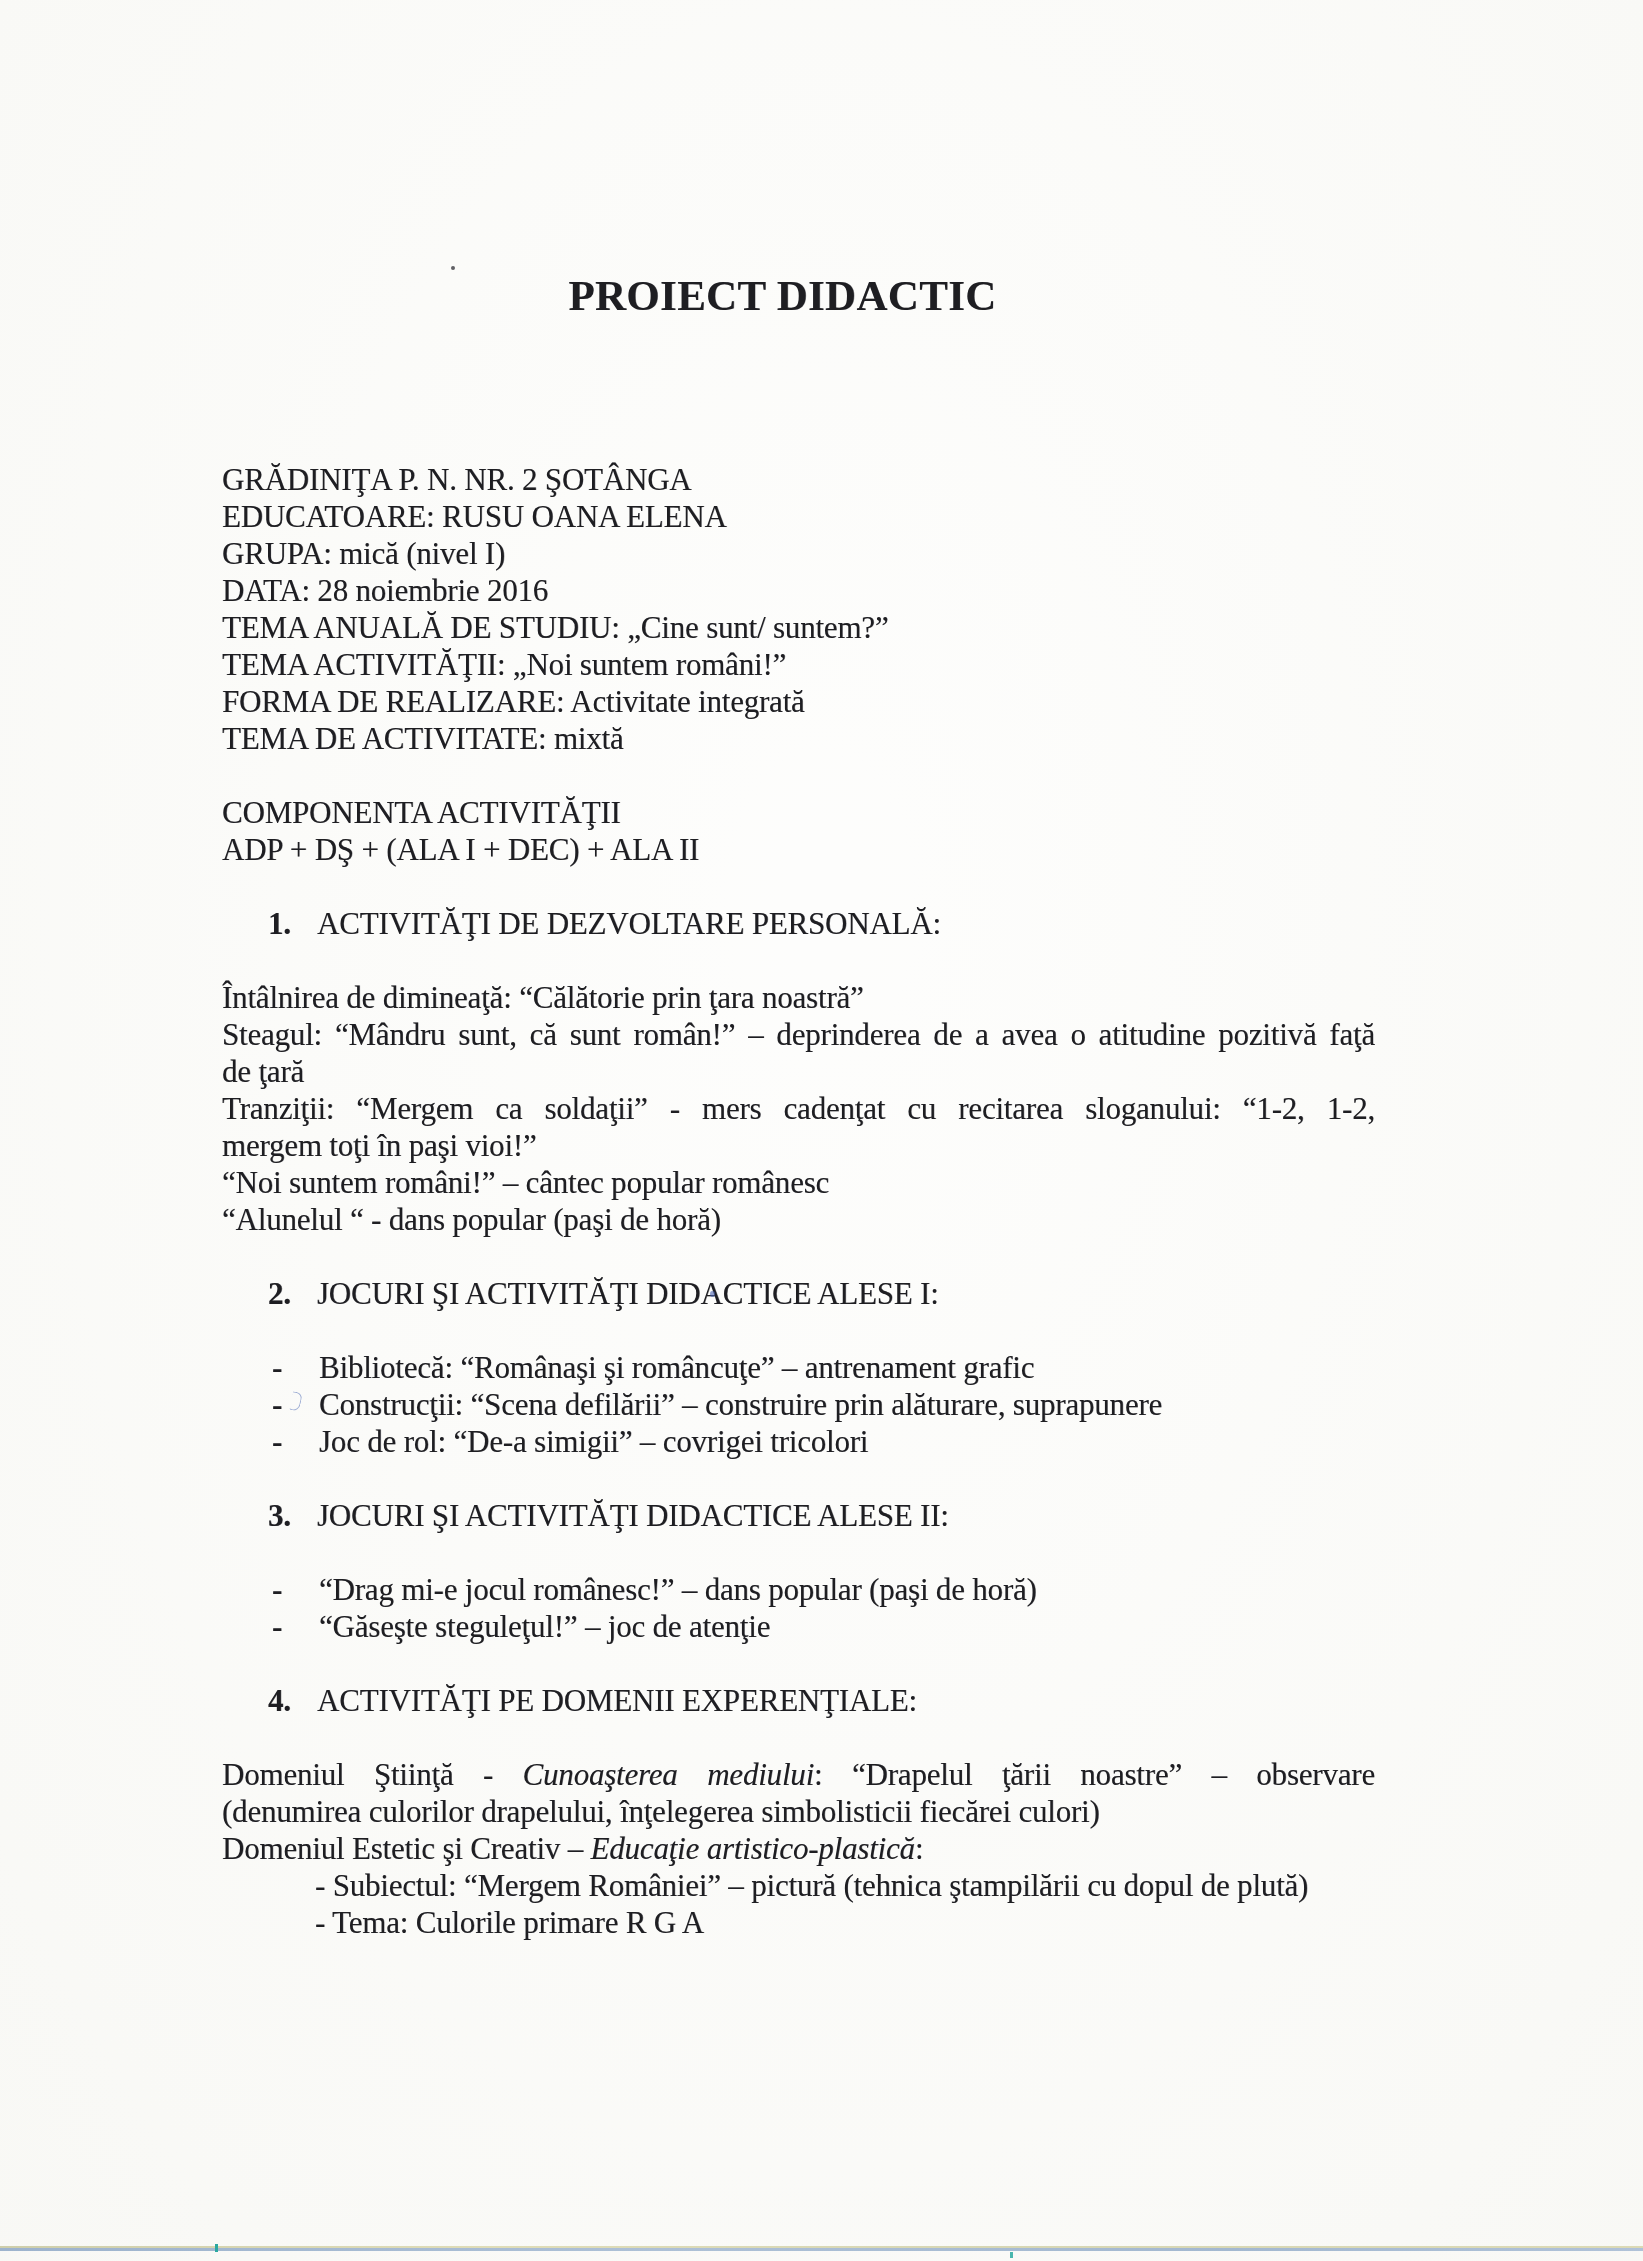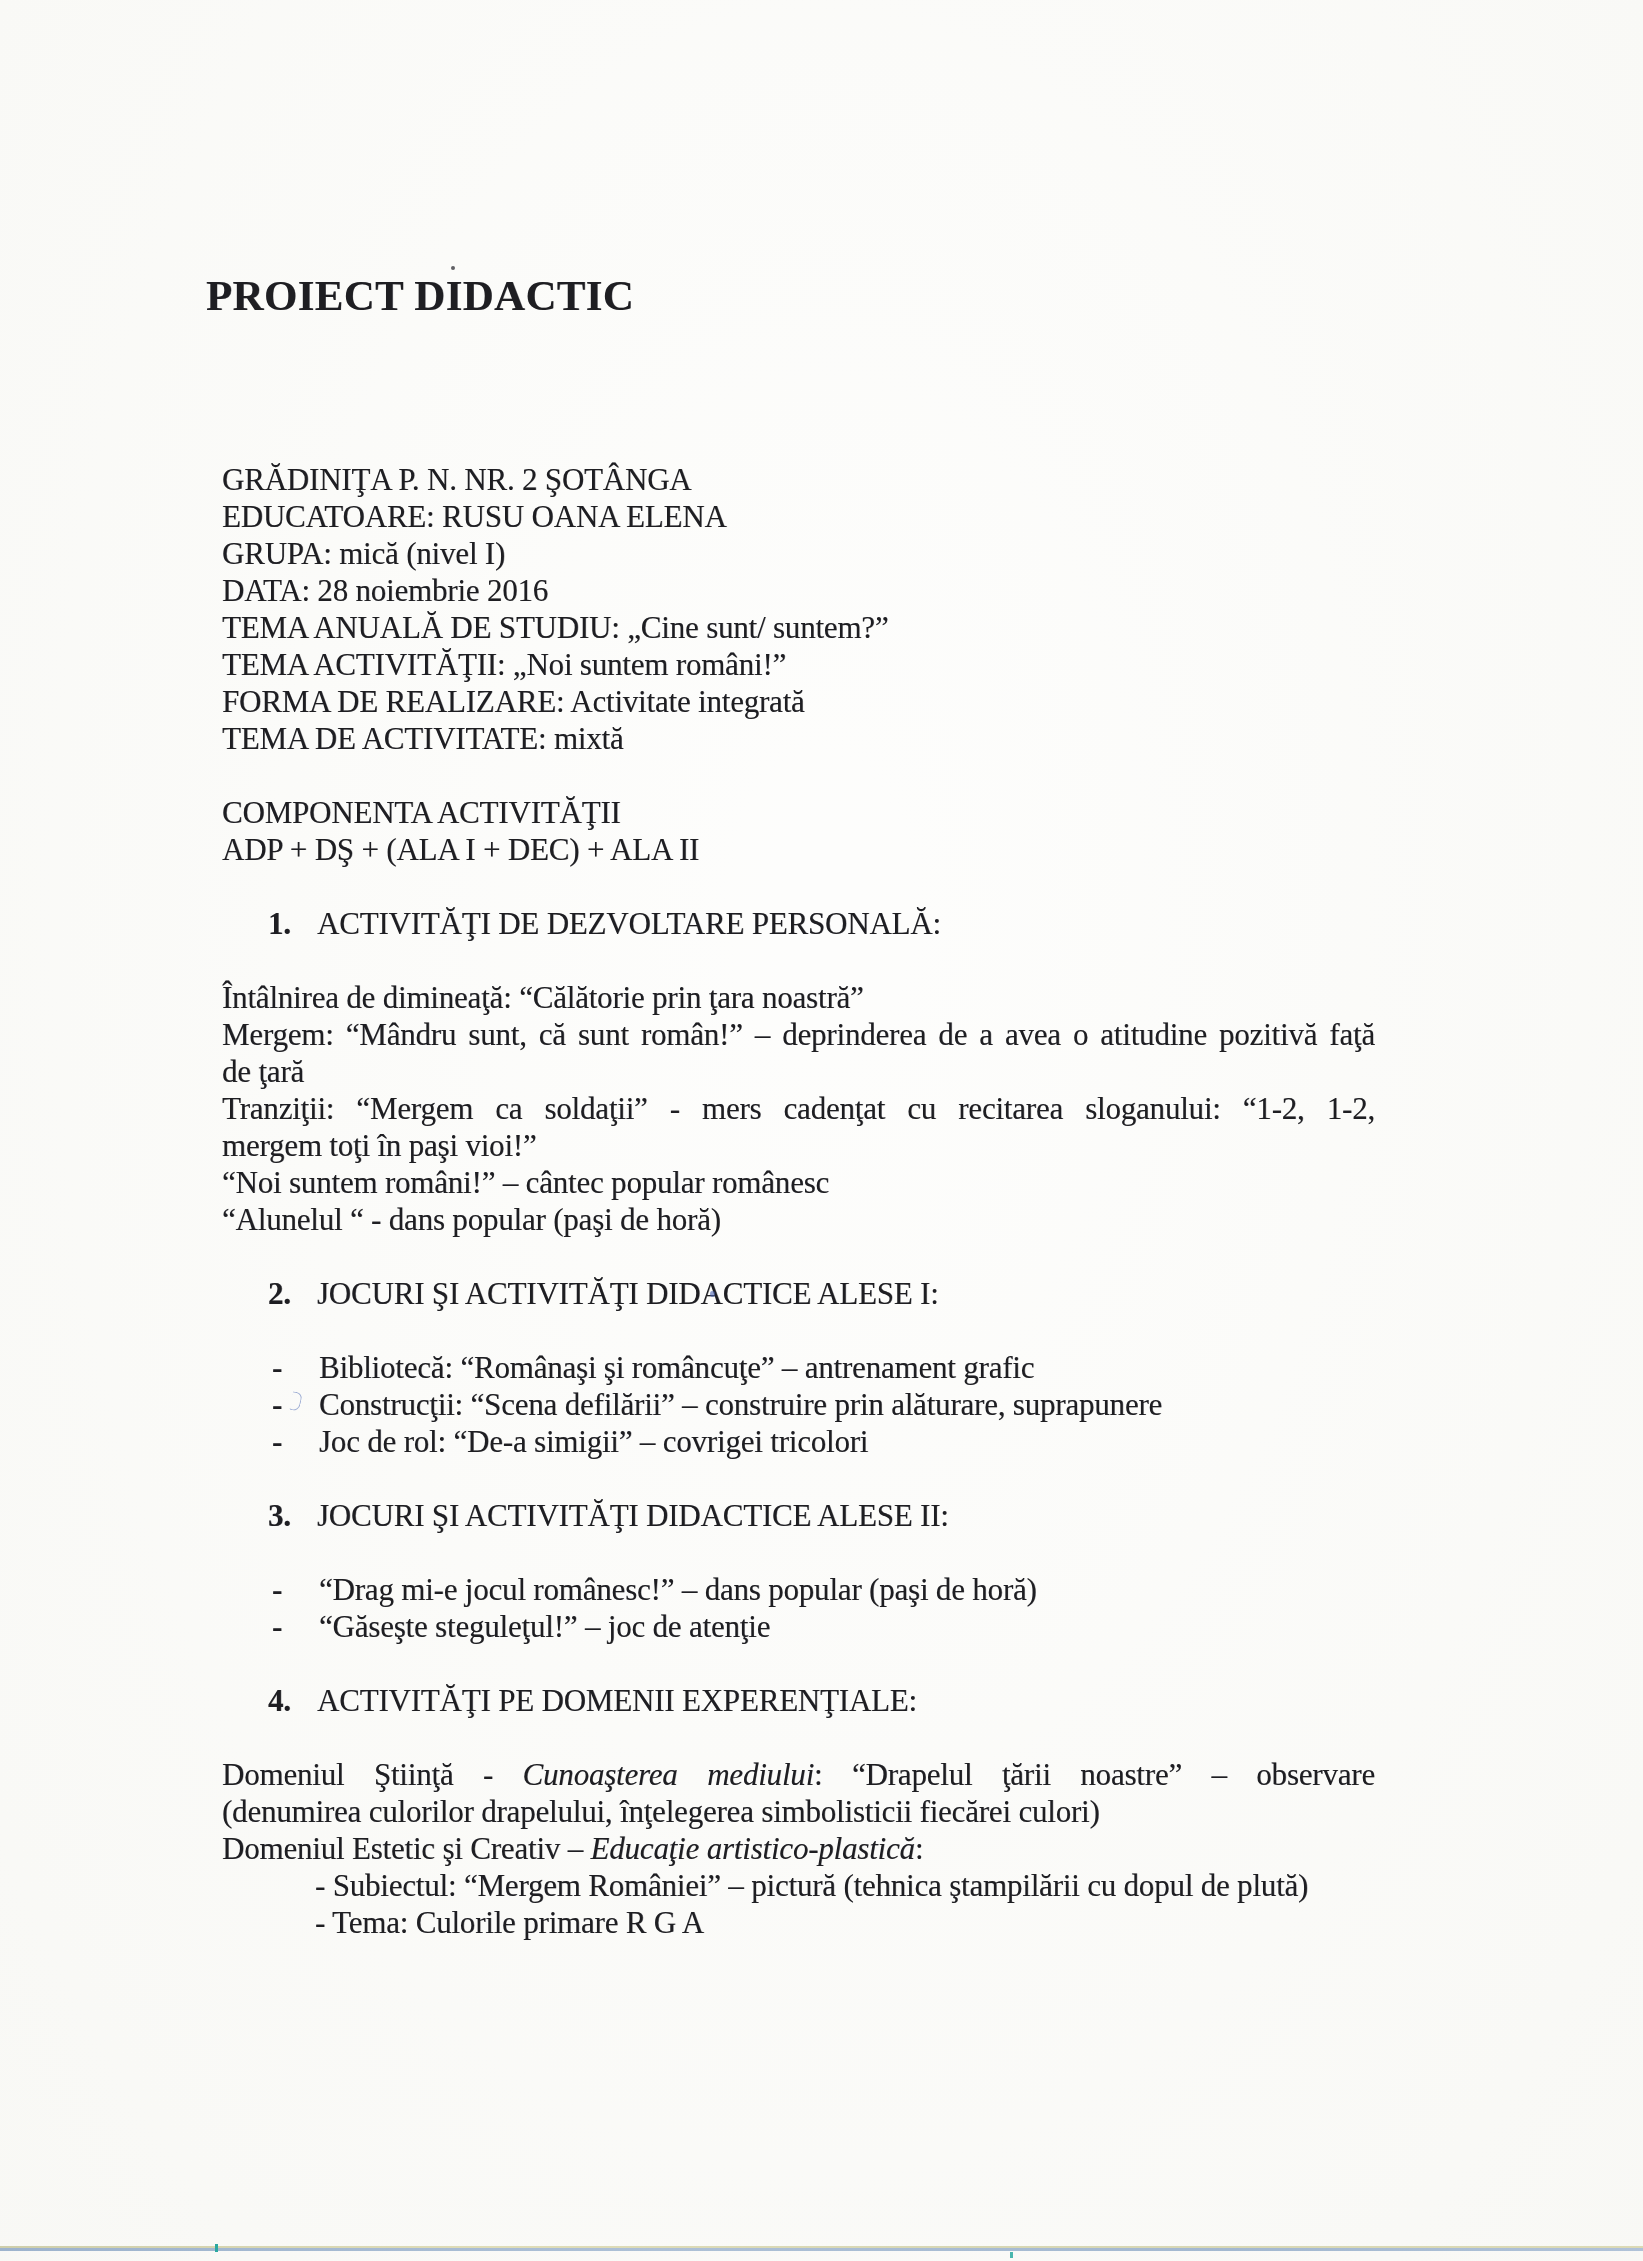--- a/index.html
+++ b/index.html
@@ -21,21 +21,21 @@
     position: absolute;
     left: 222px; top: 273px;
     width: 1153px;
     filter: blur(0.3px);
     text-shadow: 0.4px 0.4px 0.6px rgba(35,35,45,0.45);
     letter-spacing: -0.2px;
   }
   .title {
     font-size: 43px; line-height: 46px;
     font-weight: bold;
-    text-align: left;
+    text-align: center;
     letter-spacing: 0.3px;
     margin-bottom: 142px;
     transform: translateX(-16px);
   }
   .line {
     font-size: 31px;
     line-height: 37px;
     min-height: 37px;
     white-space: nowrap;
   }
@@ -85,21 +85,21 @@
         <div class="line "><span class="b ">TEMA ACTIVITĂŢII:</span><span class=""> „Noi suntem români!”</span></div>
         <div class="line "><span class="b ">FORMA DE REALIZARE</span><span class="">: Activitate integrată</span></div>
         <div class="line "><span class="b ">TEMA DE ACTIVITATE</span><span class="">: mixtă</span></div>
         <div class="gap"></div>
         <div class="line "><span class="b ">COMPONENTA ACTIVITĂŢII</span></div>
         <div class="line "><span class="b ">ADP + DŞ + (ALA I + DEC) + ALA II</span></div>
         <div class="gap"></div>
         <div class="line h"><span class="num">1.</span><span class="b ">ACTIVITĂŢI DE DEZVOLTARE PERSONALĂ:</span></div>
         <div class="gap"></div>
         <div class="line "><span class="b ">Întâlnirea de dimineaţă:</span><span class=""> “Călătorie prin ţara noastră”</span></div>
-        <div class="line  j"><span class="b ">Mergem:</span><span class=""> “Mândru sunt, că sunt român!” – deprinderea de a avea o atitudine pozitivă faţă</span></div>
+        <div class="line  j"><span class="b ">Steagul:</span><span class=""> “Mândru sunt, că sunt român!” – deprinderea de a avea o atitudine pozitivă faţă</span></div>
         <div class="line "><span class="">de ţară</span></div>
         <div class="line  j"><span class="b ">Tranziţii:</span><span class=""> “Mergem ca soldaţii” - mers cadenţat cu recitarea sloganului: “1-2, 1-2,</span></div>
         <div class="line "><span class="">mergem toţi în paşi vioi!”</span></div>
         <div class="line "><span class="">“Noi suntem români!” – cântec popular românesc</span></div>
         <div class="line "><span class="">“Alunelul “ - dans popular (paşi de horă)</span></div>
         <div class="gap"></div>
         <div class="line h"><span class="num">2.</span><span class="b ">JOCURI ŞI ACTIVITĂŢI DIDACTICE ALESE I:</span></div>
         <div class="gap"></div>
         <div class="line li"><span class="dash">-</span><span class="b ">Bibliotecă:</span><span class=""> “Românaşi şi româncuţe” – antrenament grafic</span></div>
         <div class="line li"><span class="dash">-</span><span class="b ">Construcţii:</span><span class=""> “Scena defilării” – construire prin alăturare, suprapunere</span></div>

